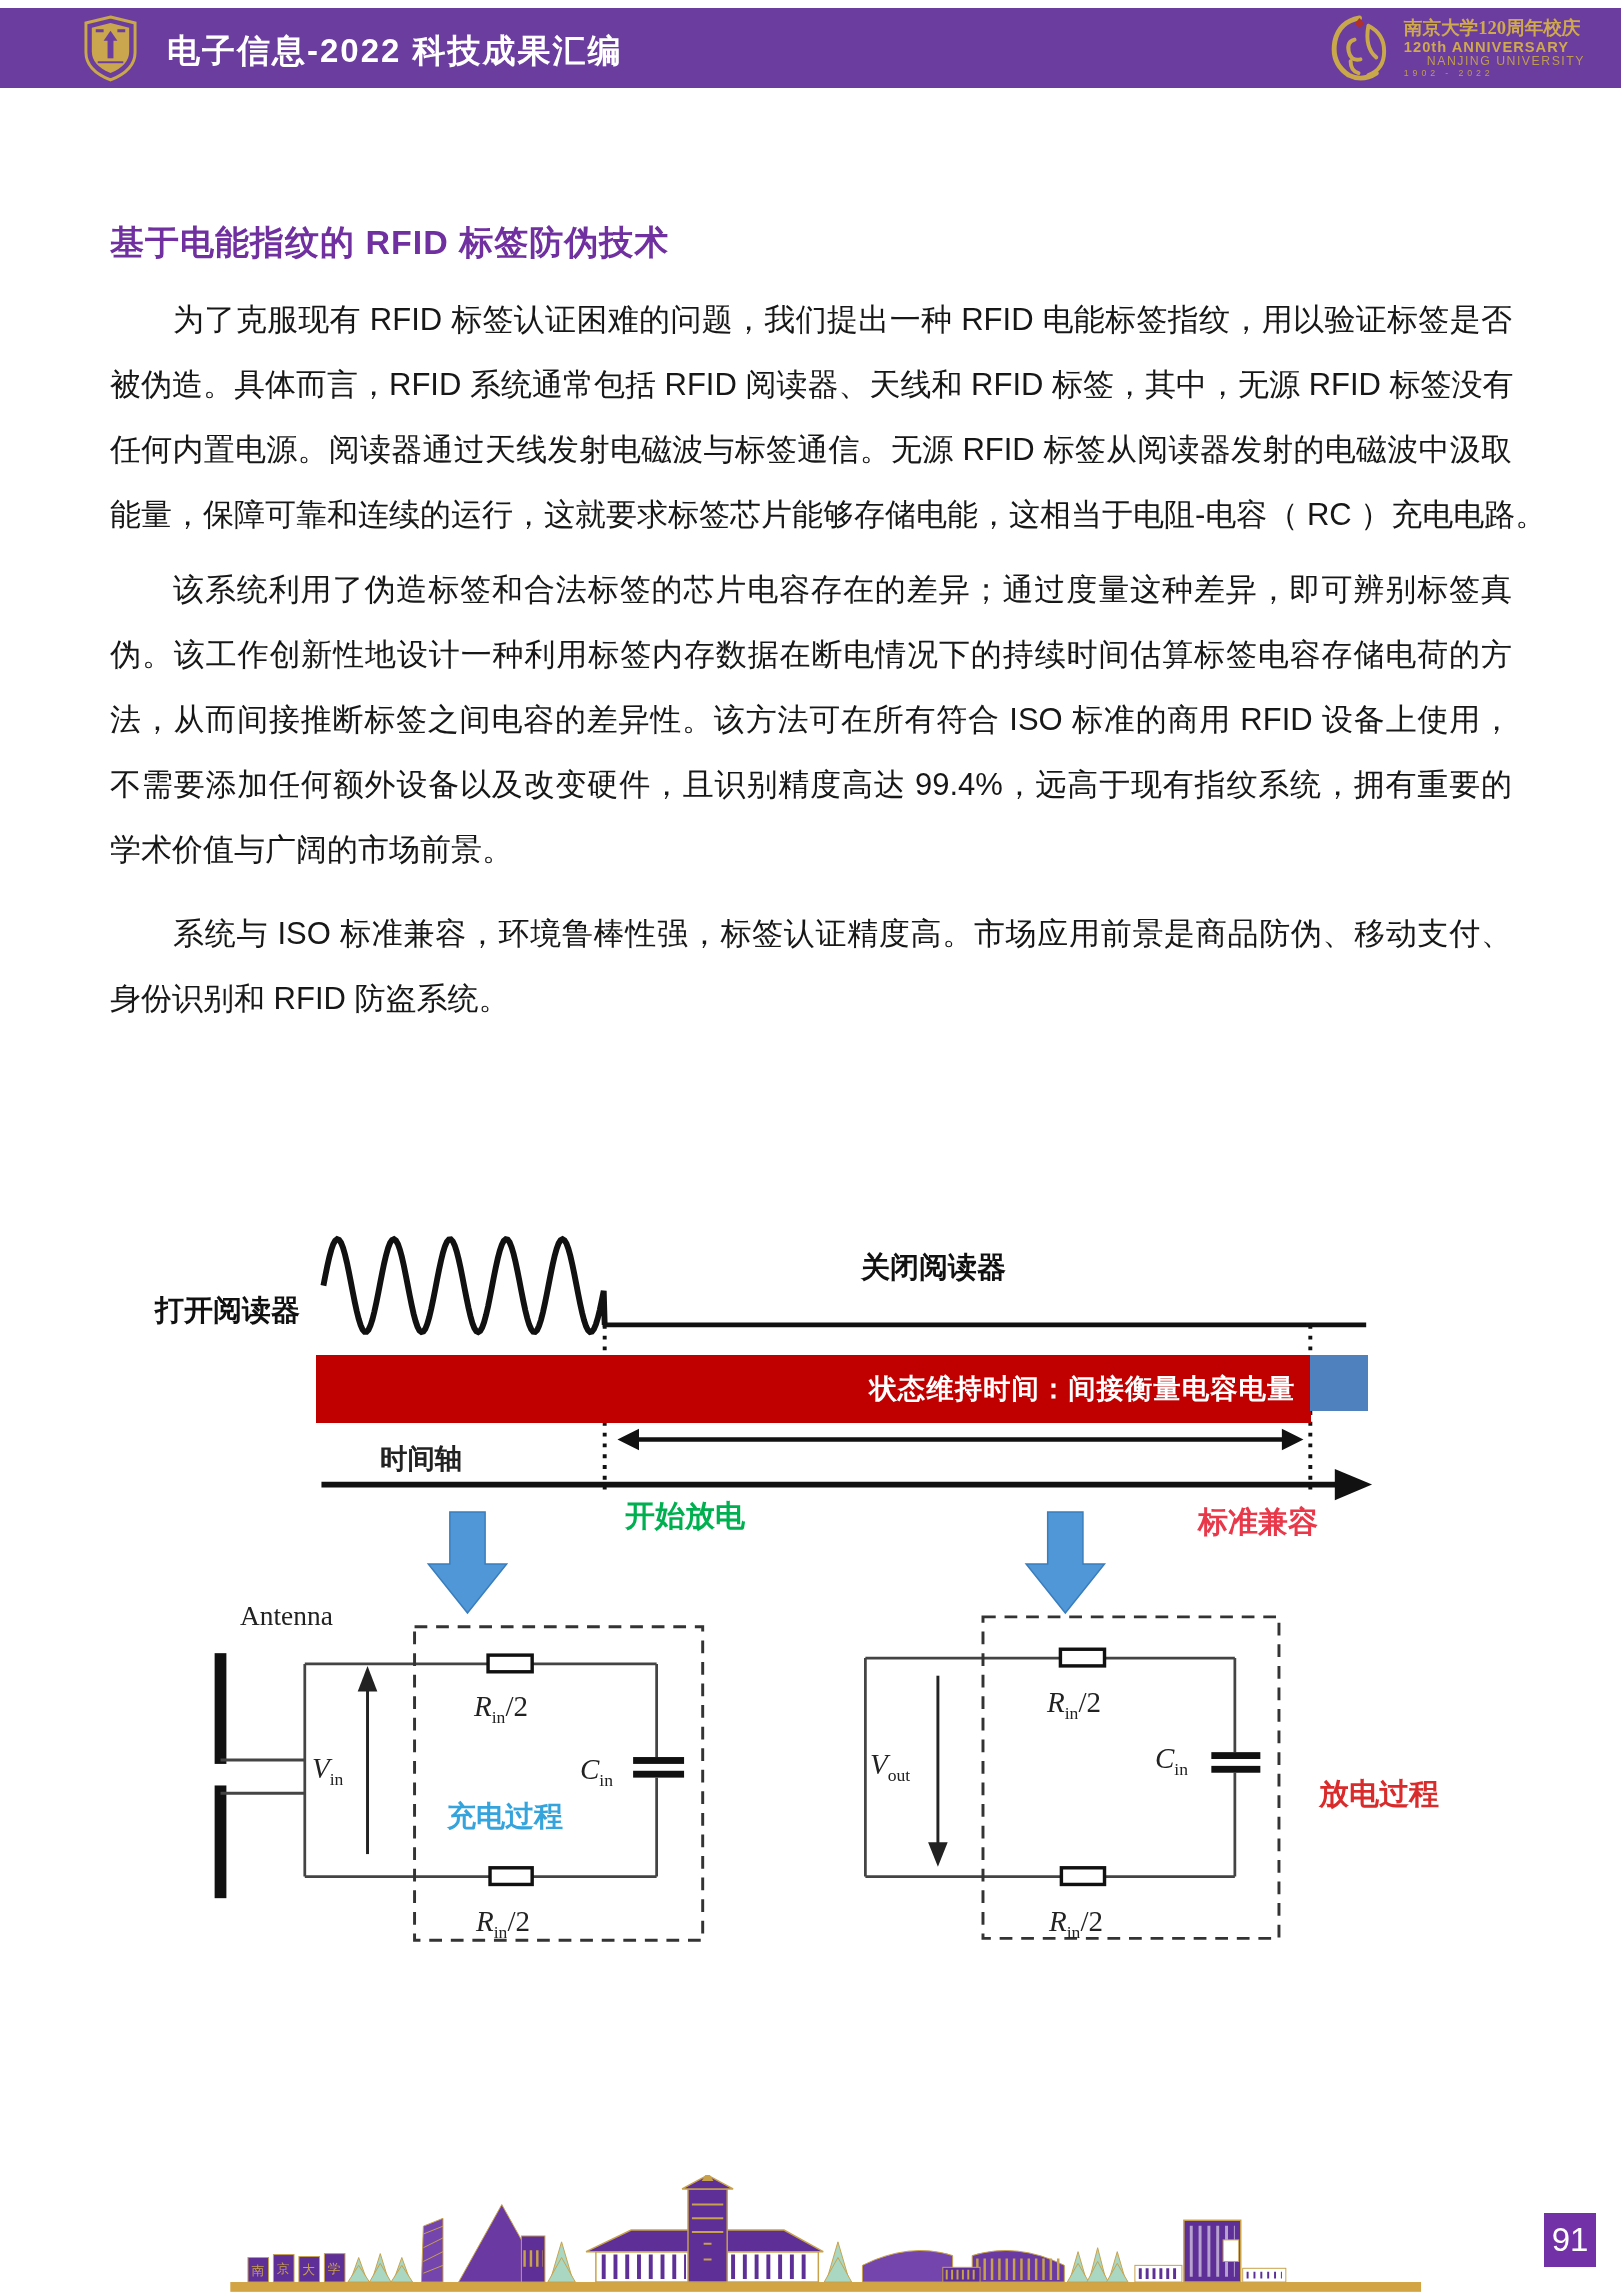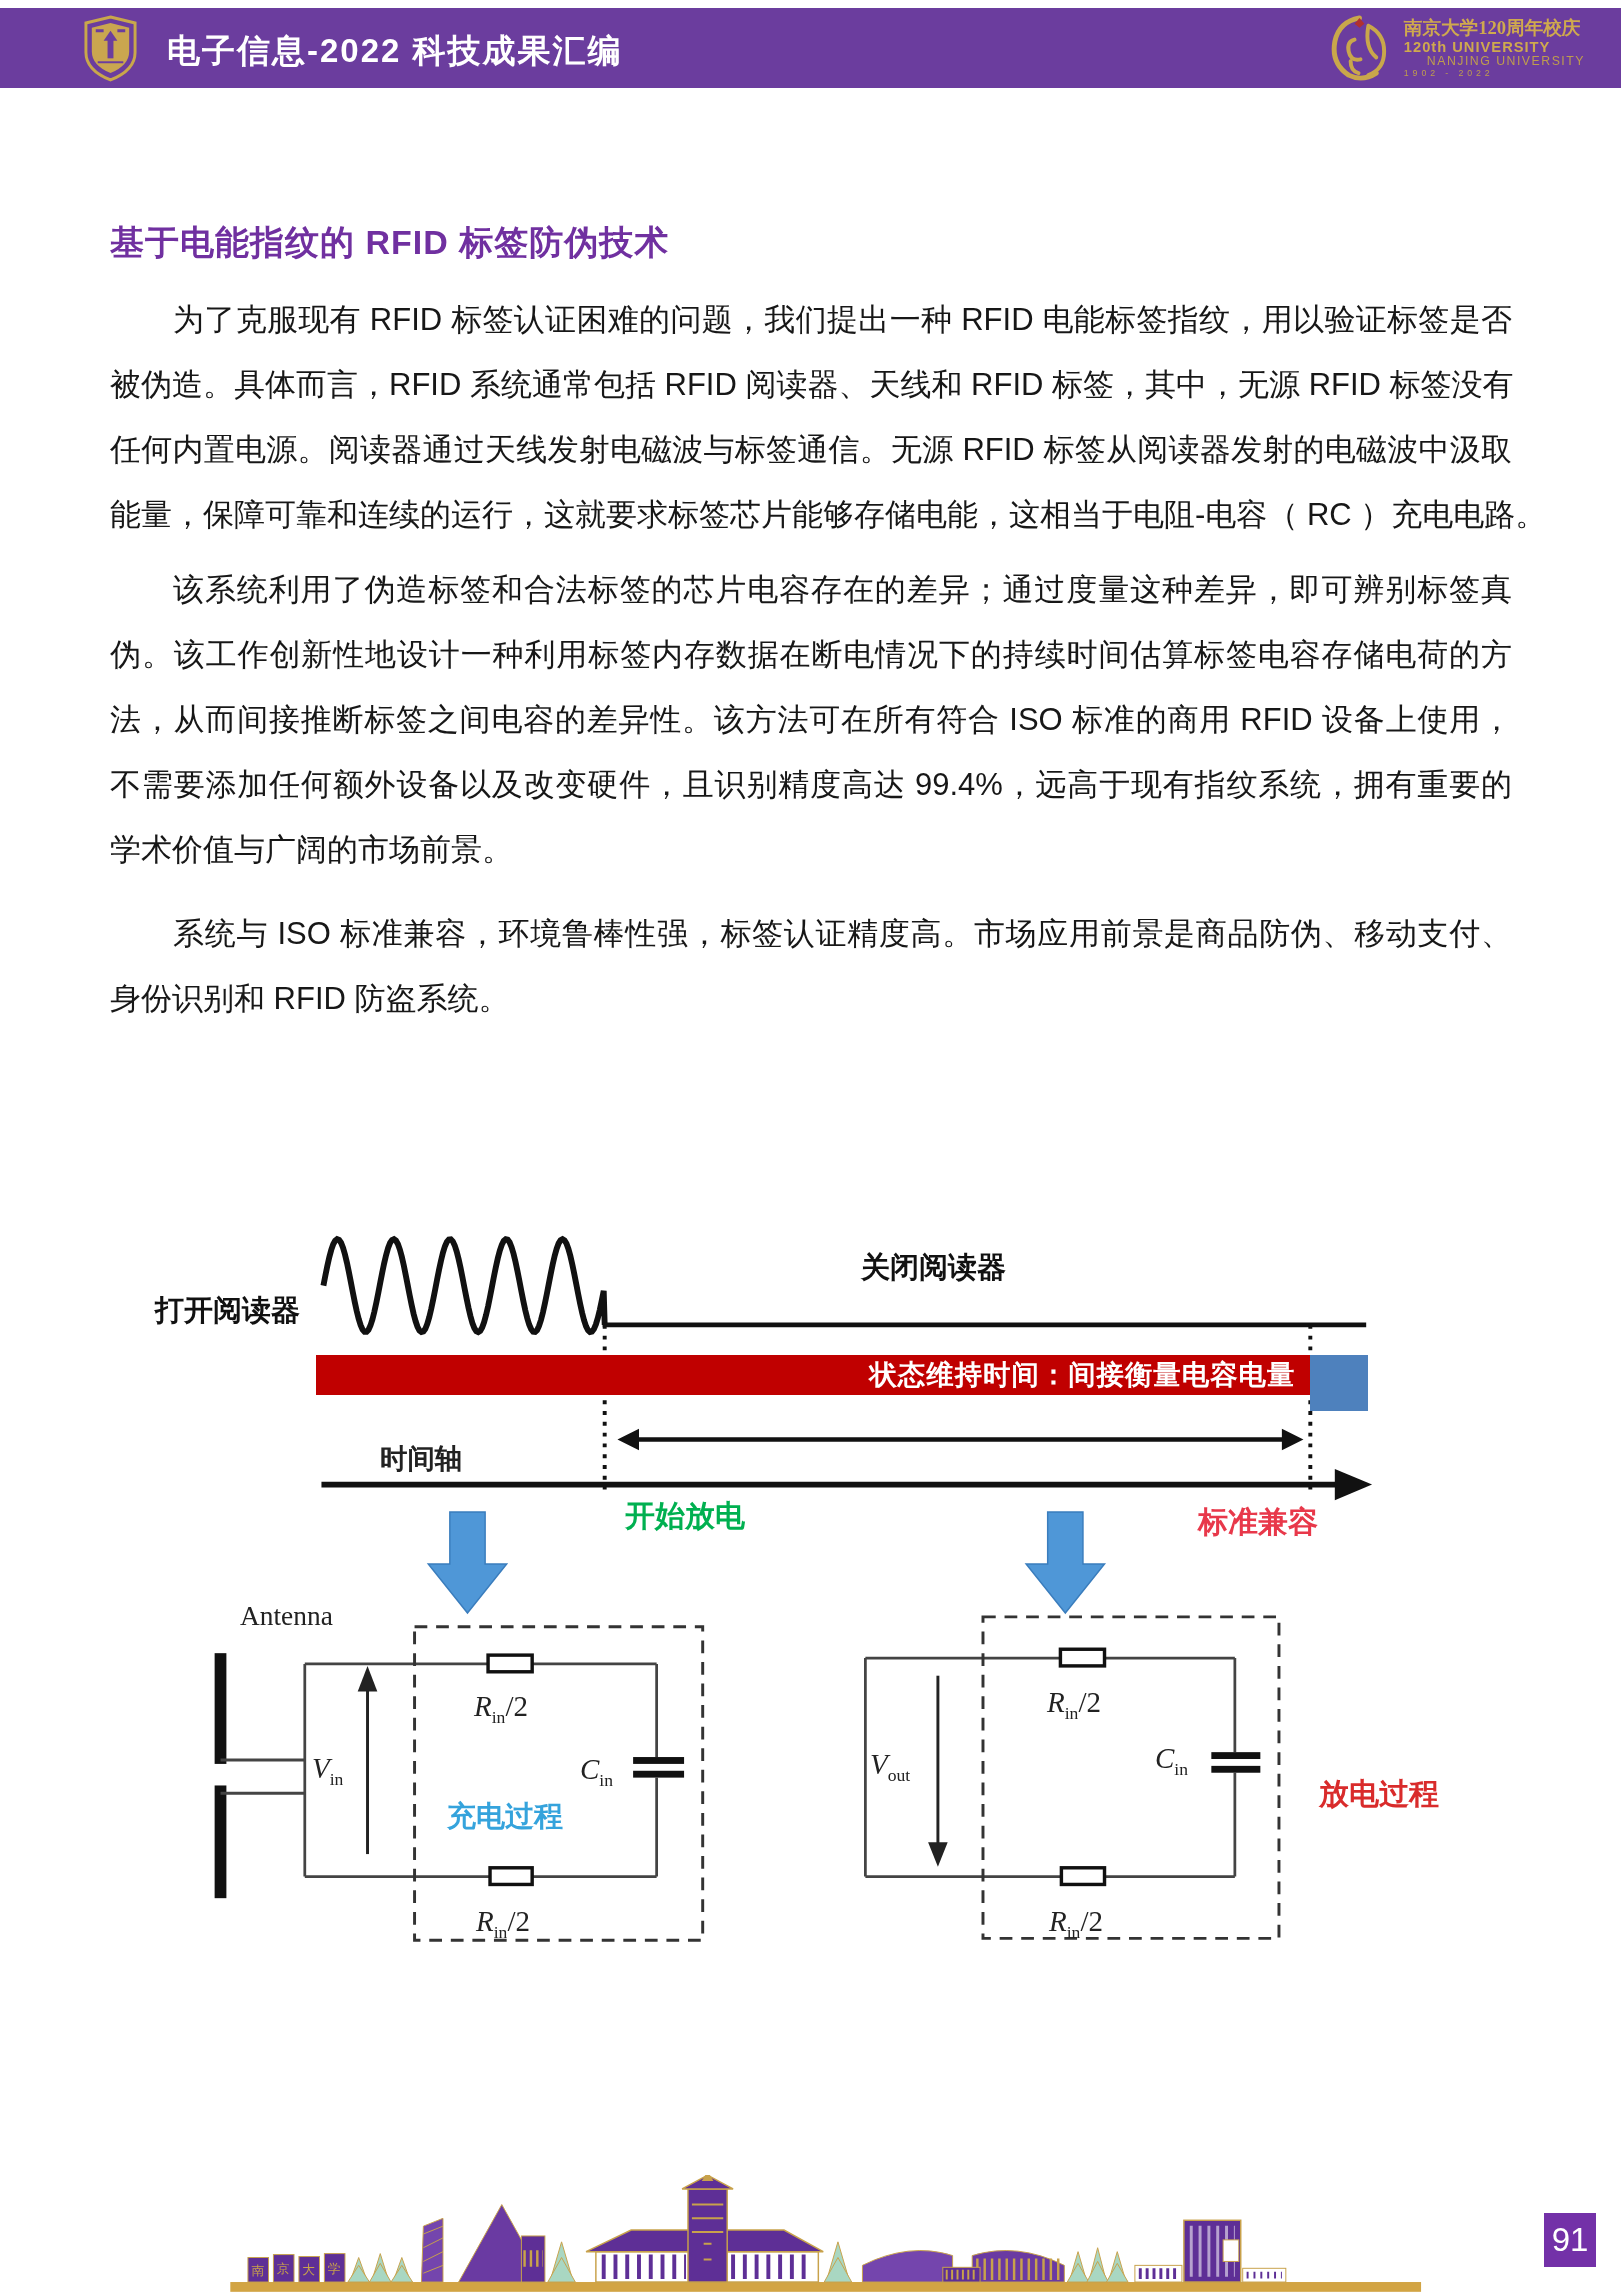--- a/index.html
+++ b/index.html
@@ -22,21 +22,21 @@
   .p-line{height:65px;line-height:65px;font-size:31px;color:#171717;text-align:justify;text-align-last:justify;white-space:nowrap;}
   .p-line.lastline{text-align-last:left;}
   .p-line.indent{text-indent:63px;}
   .pgap1{height:9.8px;} .pgap2{height:19.6px;}
   
   .figure{position:absolute;left:0;top:1215px;width:1621px;height:745px;}
   .figure svg{position:absolute;left:0;top:0;}
   .lbl{position:absolute;white-space:nowrap;}
   .lbl-open{left:155px;top:76px;font-size:29px;font-weight:bold;color:#111;}
   .lbl-close{left:861px;top:33px;font-size:29px;font-weight:bold;color:#111;}
-  .redbar{position:absolute;left:316px;top:140px;width:995px;height:40px;background:#c00000;
+  .redbar{position:absolute;left:316px;top:140px;width:995px;height:68px;background:#c00000;
           display:flex;align-items:center;justify-content:flex-end;padding-right:15.7px;box-sizing:border-box;}
   .redbar-text{color:#ffffff;font-size:27.4px;font-weight:bold;letter-spacing:1px;}
   .blueseg{position:absolute;left:1310px;top:140px;width:58px;height:56px;background:#4e81bd;}
   .lbl-axis{left:380px;top:226px;font-size:27.4px;font-weight:bold;color:#222;}
   .lbl-start{left:586px;top:281px;font-size:30px;font-weight:bold;color:#00b050;margin-left:39px;}
   .lbl-exhaust{left:1198px;top:287px;font-size:30px;font-weight:bold;color:#e8384a;}
   .lbl-antenna{left:240px;top:386px;font-size:27.4px;font-family:"Liberation Serif",serif;color:#222;}
   .sci{font-family:"Liberation Serif",serif;font-size:29px;color:#222;}
   .sci i{font-style:italic;}
   .sci sub{font-size:17.6px;}
@@ -67,21 +67,21 @@
     </svg>
     <div class="band-title">电子信息-2022 科技成果汇编</div>
     <div class="anniv">
       <svg class="anniv-emblem" viewBox="0 0 70 70">
         <path d="M35 4 Q14 8 10 28 Q6 50 24 62 Q38 69 52 60" fill="none" stroke="#c9a74b" stroke-width="5" stroke-linecap="round"></path>
         <path d="M30 10 L35 4 L40 10 L35 14 Z" fill="#b03030"></path>
         <path d="M44 12 Q60 20 60 38 Q60 56 44 62 M44 12 Q40 34 52 44 M30 26 q-8 2 -6 12 q2 10 12 8 M26 48 q0 10 8 12" fill="none" stroke="#c9a74b" stroke-width="4" stroke-linecap="round"></path>
       </svg>
       <div class="anniv-text">
         <span class="anniv-l1">南京大学120周年校庆</span>
-        <span class="anniv-l2">120th UNIVERSITY</span>
+        <span class="anniv-l2">120th ANNIVERSARY</span>
         <span class="anniv-l3">NANJING UNIVERSITY</span>
         <span class="anniv-l4">1902 - 2022</span>
       </div>
     </div>
   </div>
 
   <div class="art-title">基于电能指纹的 RFID 标签防伪技术</div>
 
   <div class="paras">
     <div>

